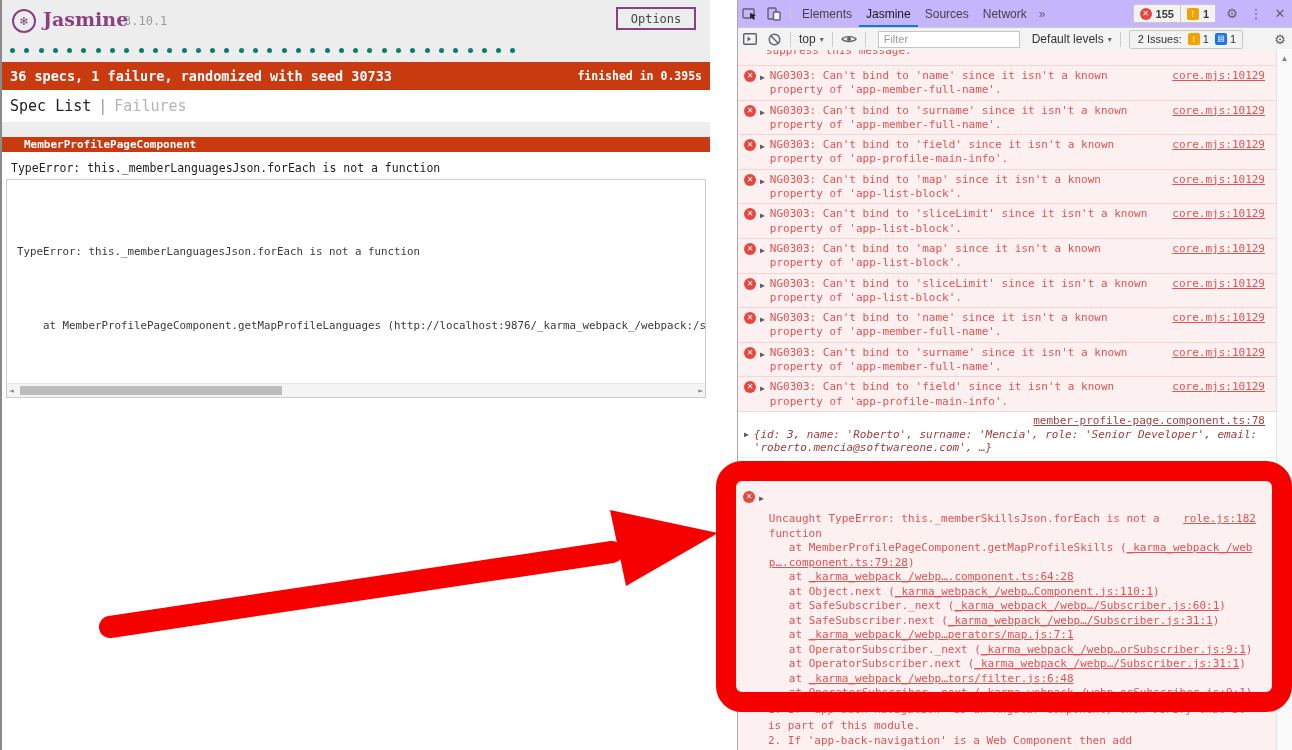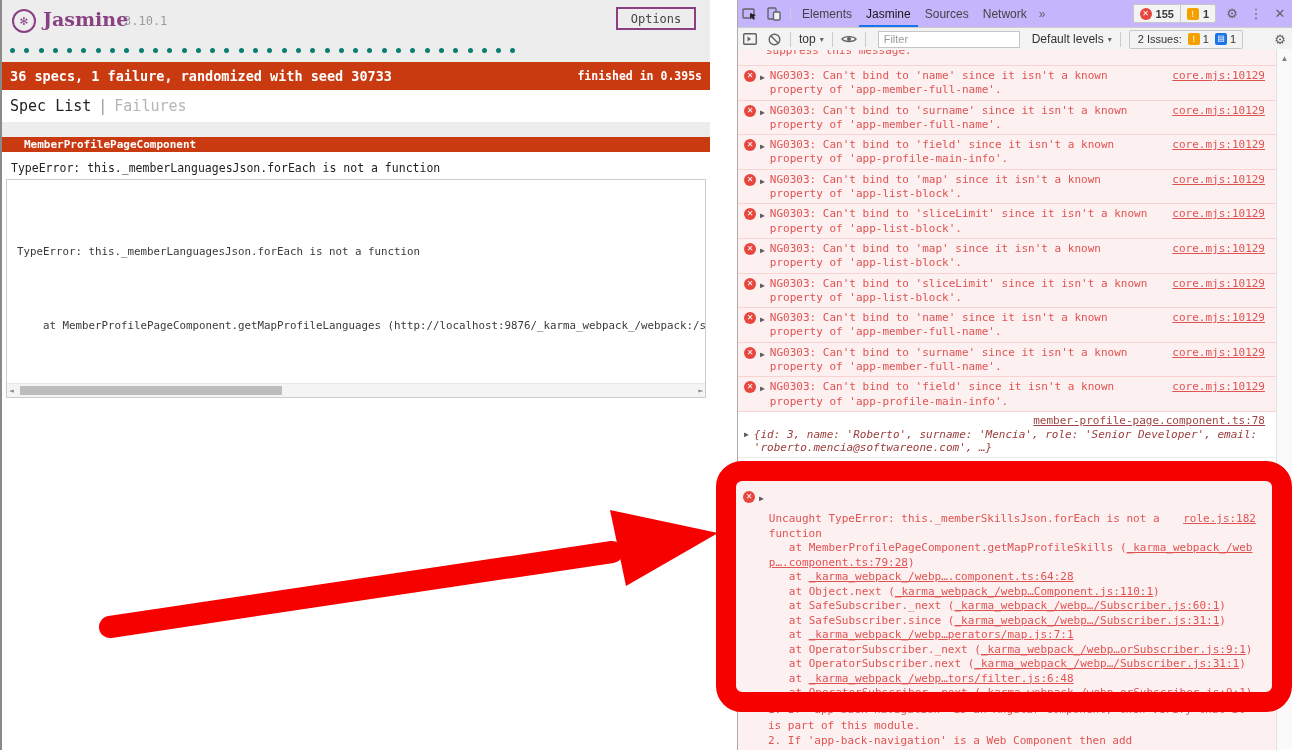--- a/index.html
+++ b/index.html
@@ -370,21 +370,21 @@
       </div>
 
         <div class="hl-sline"><span>at MemberProfilePageComponent.getMapProfileSkills (</span><a class="hl-a">_karma_webpack_/webp….component.ts:79:28</a><span>)</span></div>
 
         <div class="hl-sline"><span>at </span><a class="hl-a">_karma_webpack_/webp….component.ts:64:28</a><span></span></div>
 
         <div class="hl-sline"><span>at Object.next (</span><a class="hl-a">_karma_webpack_/webp…Component.js:110:1</a><span>)</span></div>
 
         <div class="hl-sline"><span>at SafeSubscriber._next (</span><a class="hl-a">_karma_webpack_/webp…/Subscriber.js:60:1</a><span>)</span></div>
 
-        <div class="hl-sline"><span>at SafeSubscriber.since (</span><a class="hl-a">_karma_webpack_/webp…/Subscriber.js:31:1</a><span>)</span></div>
+        <div class="hl-sline"><span>at SafeSubscriber.next (</span><a class="hl-a">_karma_webpack_/webp…/Subscriber.js:31:1</a><span>)</span></div>
 
         <div class="hl-sline"><span>at </span><a class="hl-a">_karma_webpack_/webp…perators/map.js:7:1</a><span></span></div>
 
         <div class="hl-sline"><span>at OperatorSubscriber._next (</span><a class="hl-a">_karma_webpack_/webp…orSubscriber.js:9:1</a><span>)</span></div>
 
         <div class="hl-sline"><span>at OperatorSubscriber.next (</span><a class="hl-a">_karma_webpack_/webp…/Subscriber.js:31:1</a><span>)</span></div>
 
         <div class="hl-sline"><span>at </span><a class="hl-a">_karma_webpack_/webp…tors/filter.js:6:48</a><span></span></div>
 
         <div class="hl-sline"><span>at OperatorSubscriber._next (</span><a class="hl-a">_karma_webpack_/webp…orSubscriber.js:9:1</a><span>)</span></div>

